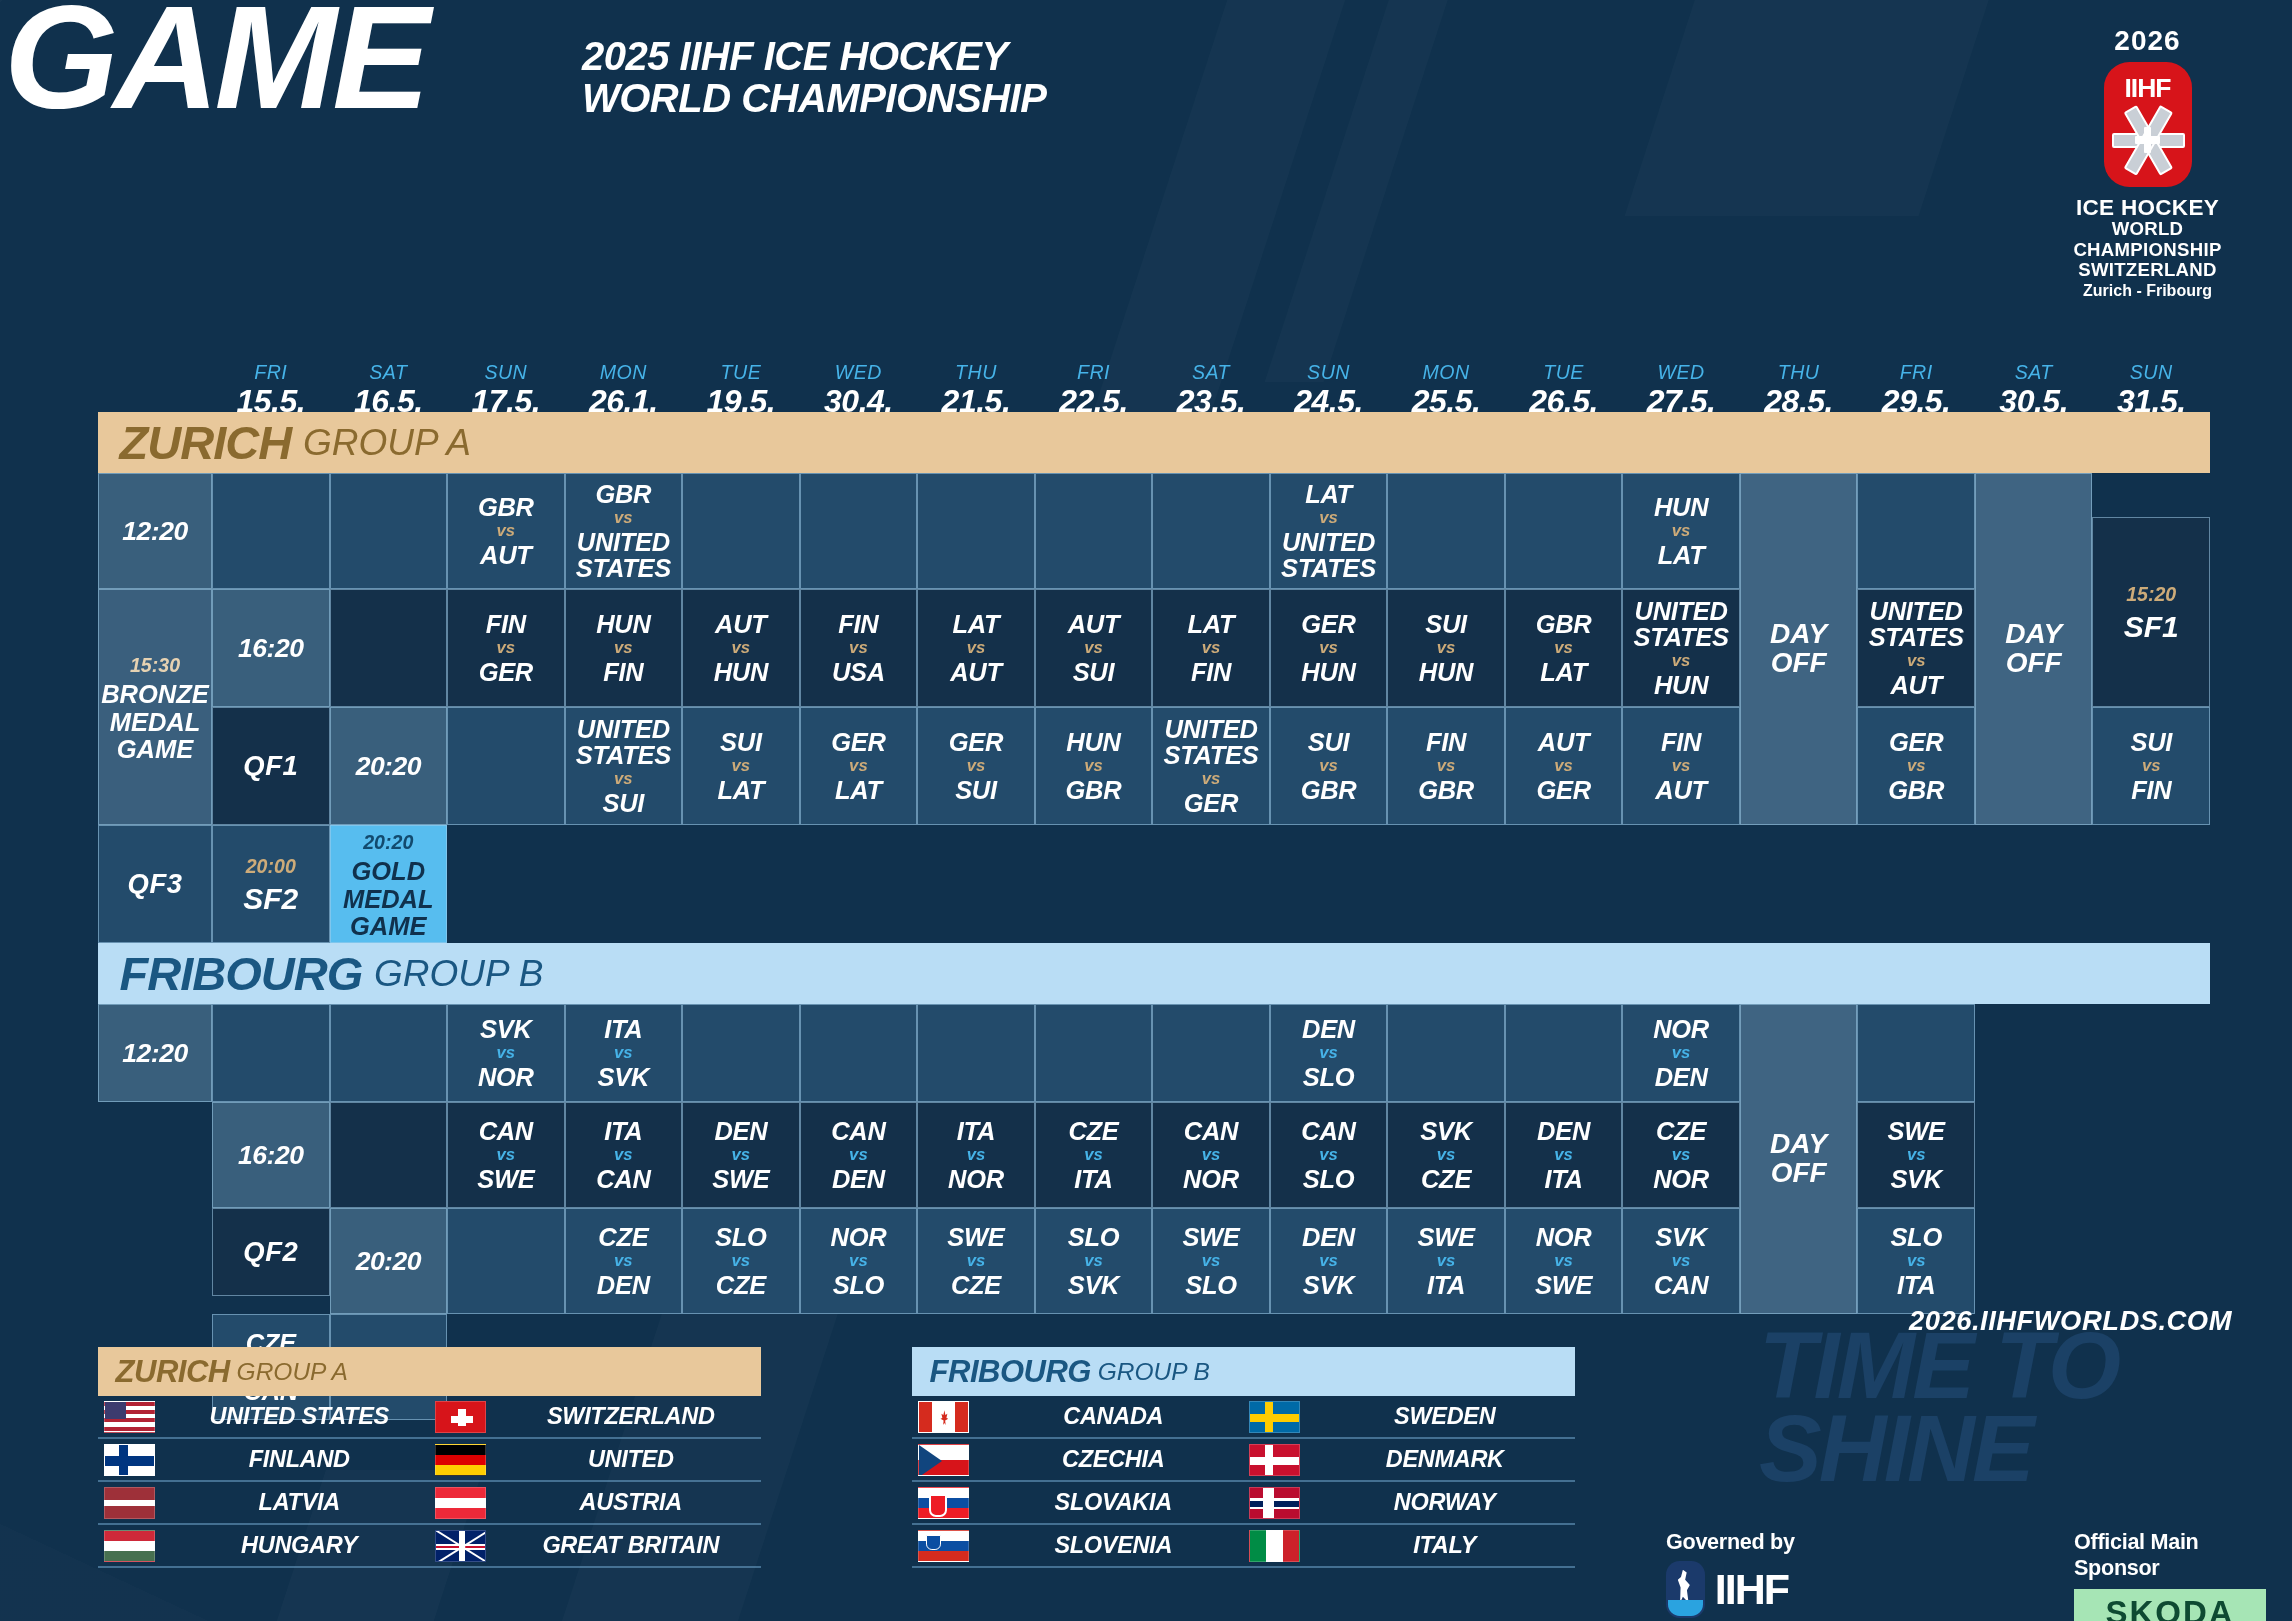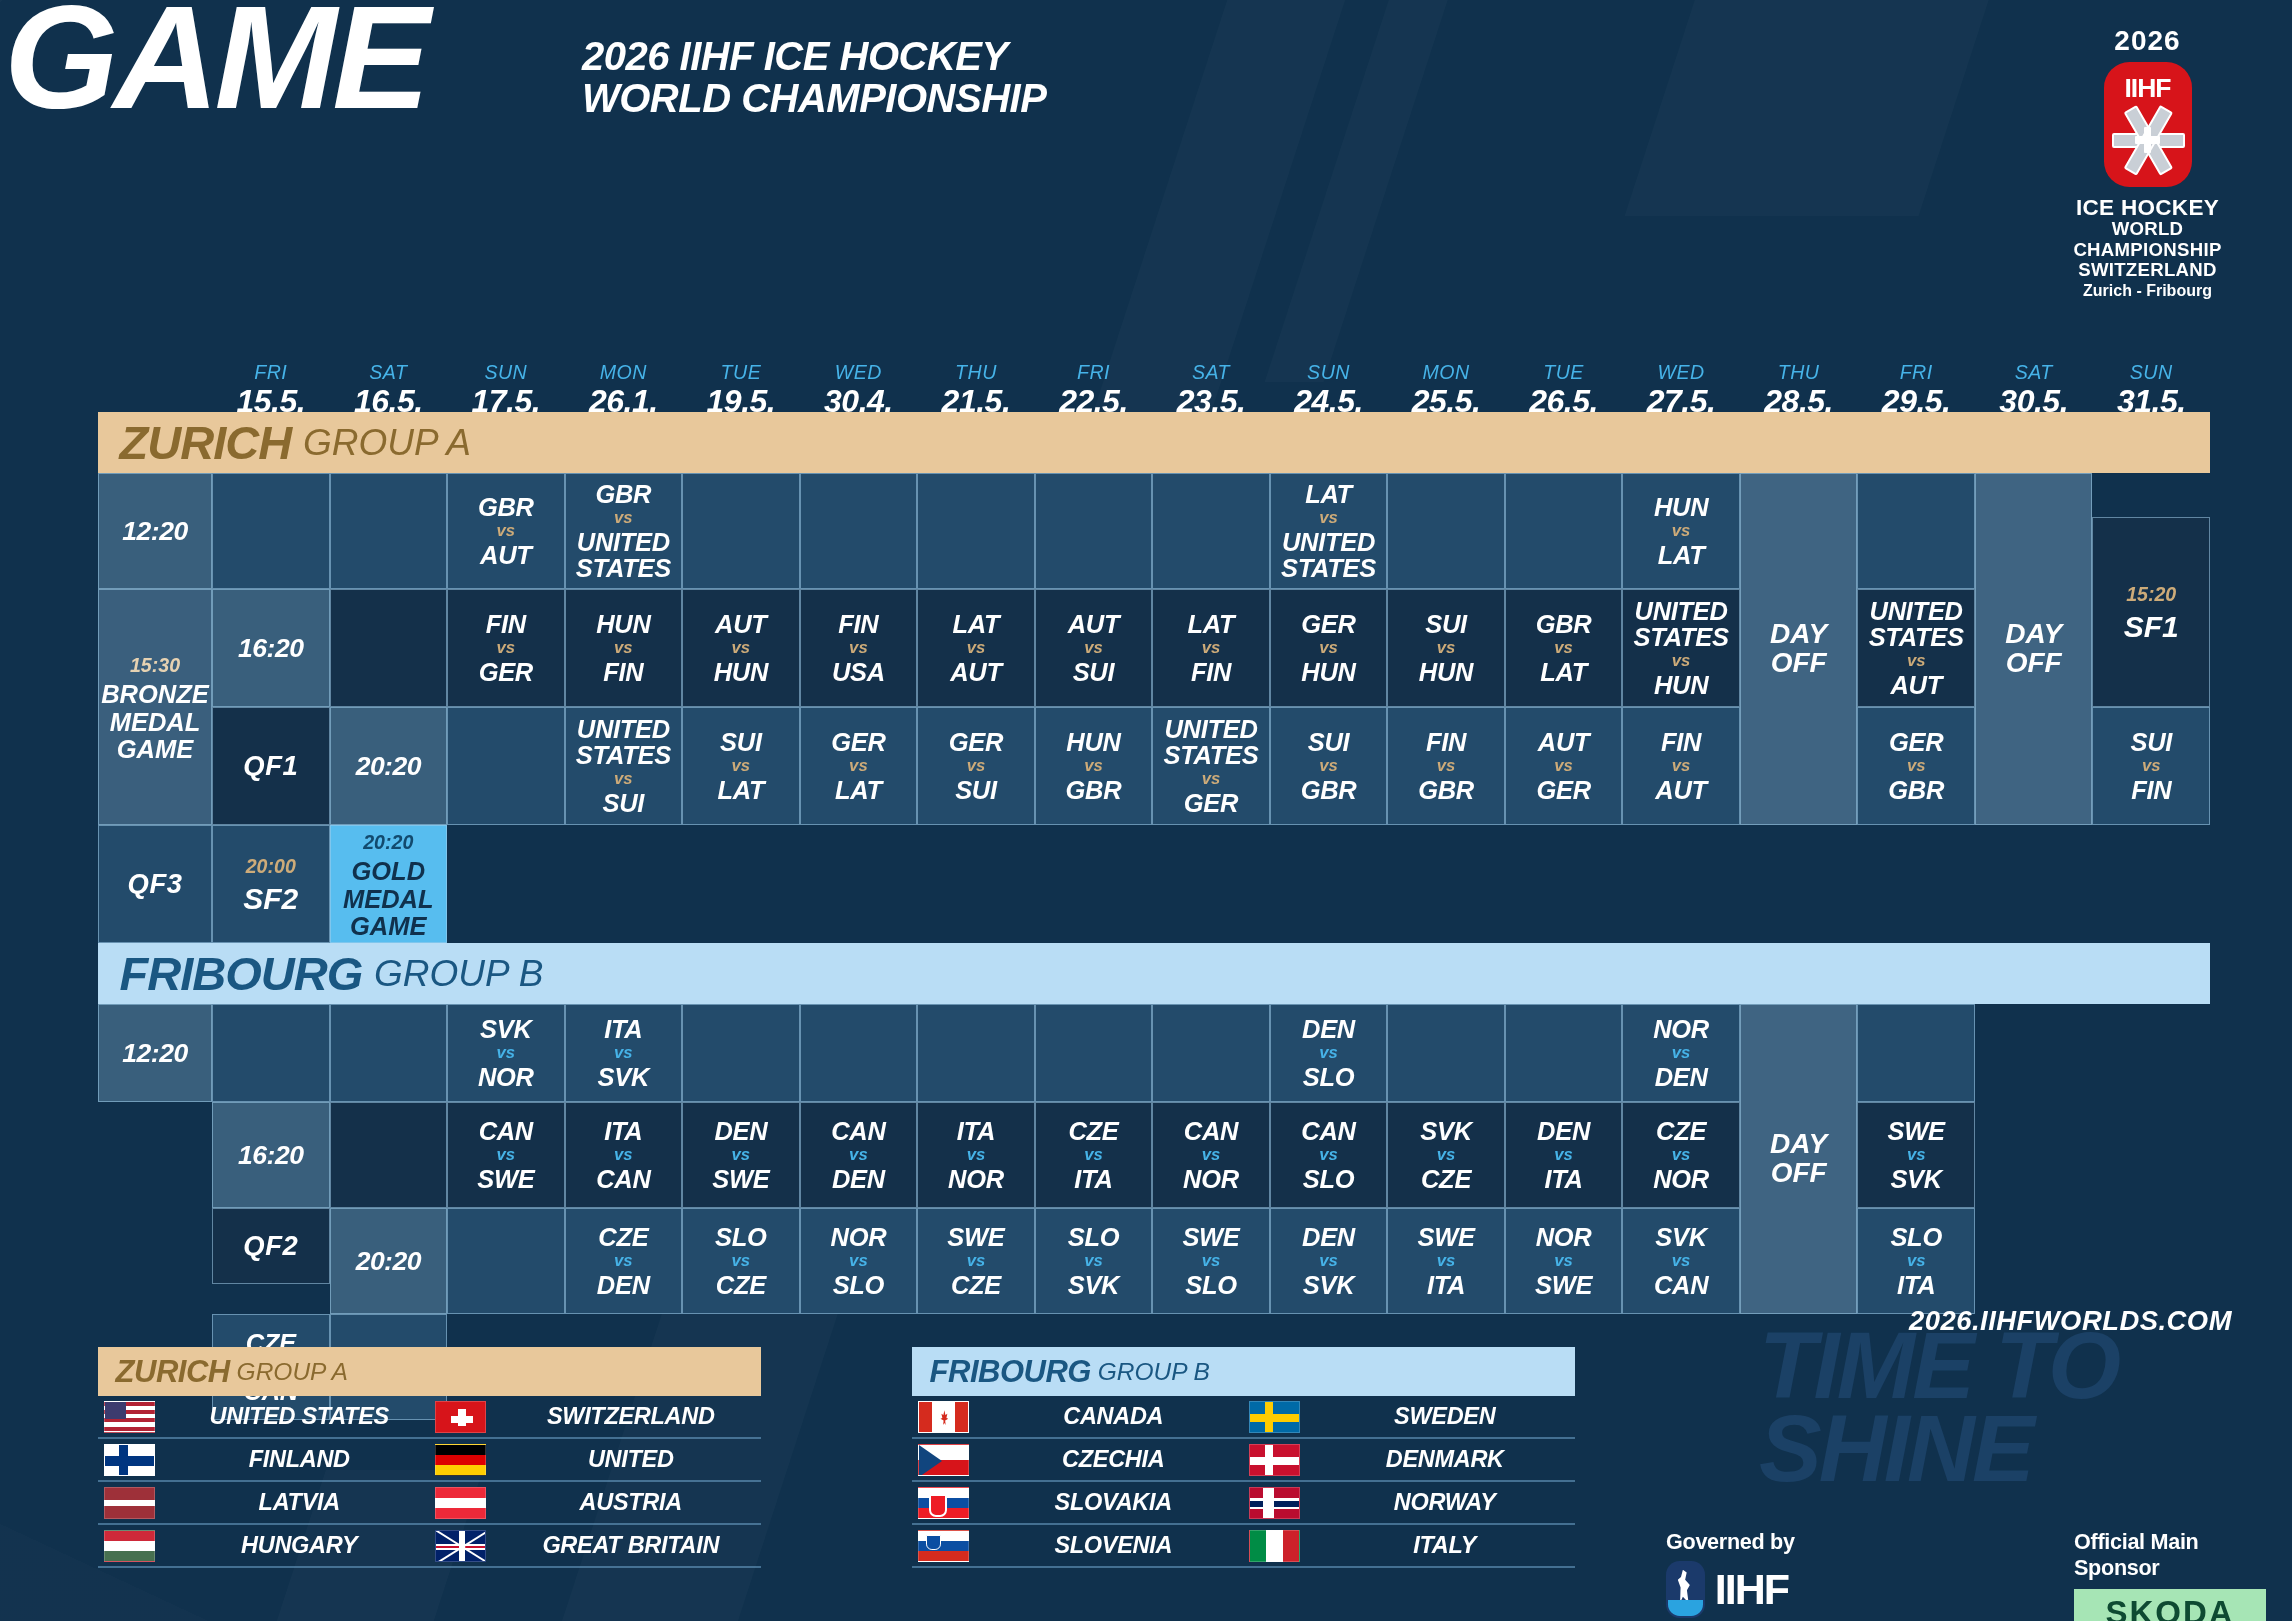--- a/index.html
+++ b/index.html
@@ -240,21 +240,21 @@
     <i style="left:1333px;top:-39px;width:59px;height:421px;"></i>
     <i style="left:1666px;top:-39px;width:294px;height:255px;"></i>
     <i style="left:627px;top:1215px;width:176px;height:412px;"></i>
     <i style="left:294px;top:1470px;width:157px;height:196px;"></i>
   </div>
 
   <div class="title-block">
     <span class="t-game">GAME</span>
   </div>
   <div class="t-sub">
-    <div>2026 IIHF ICE HOCKEY</div>
+    <div>2025 IIHF ICE HOCKEY</div>
     <div>WORLD CHAMPIONSHIP</div>
   </div>
 
   <div class="evlogo">
     <div class="yr">2026</div>
     <div class="shield">
       <div class="iihf">IIHF</div>
       <div class="flake">
         <b></b>
           <b></b>
@@ -731,21 +731,21 @@
             <span class="tm">NOR</span>
           </div>
         </div>
         <div class="cell bR2" style="height: 106px;">
           <div class="match gb">
             <span class="tm">SWE</span>
             <span class="vs">vs</span>
             <span class="tm">SVK</span>
           </div>
         </div>
-        <div class="cell bR2 qf" style="height: 76px;">
+        <div class="cell bR2 qf" style="height: 88px;">
           <span class="lbl">QF2</span>
         </div>
         <div class="cell timecell" style="height: 106px;">
           <span class="tt">20:20</span>
         </div>
         <div class="cell bR3" style="height: 106px;"></div>
         <div class="cell bR3" style="height: 106px;">
           <div class="match gb">
             <span class="tm">CZE</span>
             <span class="vs">vs</span>

